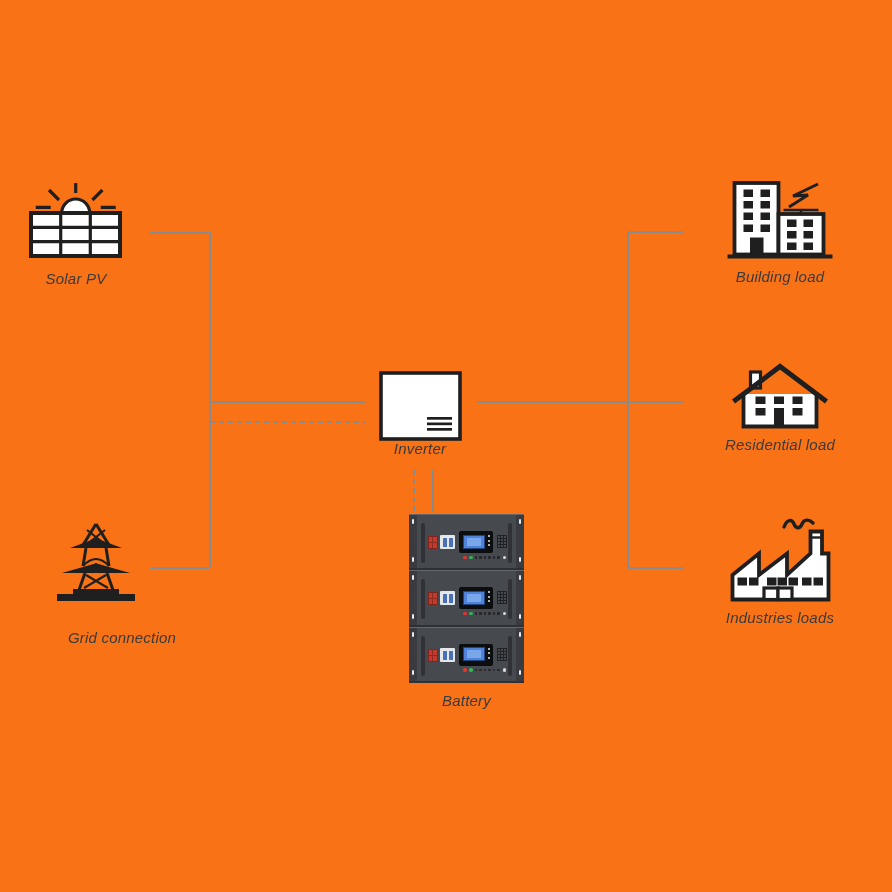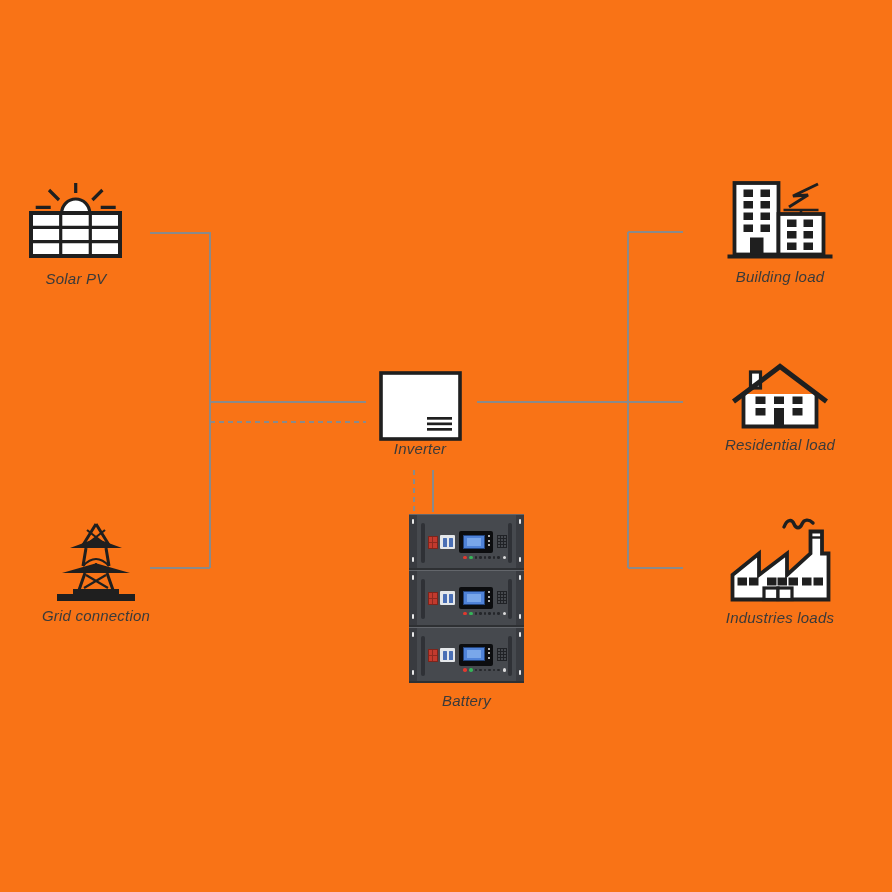--- a/index.html
+++ b/index.html
@@ -108,21 +108,21 @@
       <polygon class="fil" points="39,28 39,18 66,28"></polygon>
       <path class="str" stroke-width="3" d="M30,28 L27,46 M50,28 L53,46"></path>
       <path class="str" stroke-width="2.2" d="M27,46 Q40,32 53,46"></path>
       <polygon class="fil" points="6,53 41,43 41,53"></polygon>
       <polygon class="fil" points="39,53 39,43 74,53"></polygon>
       <path class="str" stroke-width="3" d="M29,53 L23,70 M51,53 L57,70"></path>
       <path class="str" stroke-width="2.2" d="M30,55 L52,68 M50,55 L28,68"></path>
       <rect class="fil" x="17" y="69" width="46" height="5"></rect>
       <rect class="fil" x="1" y="74" width="78" height="7"></rect>
     </svg>
-    <div class="label" style="margin-top:4px;">Grid connection</div>
+    <div class="label" style="margin-top:26px;text-align:right;">Grid connection</div>
   </div>
 
   <div class="node" style="left:350px;top:371px;width:140px;">
     <svg width="83" height="70" viewBox="0 0 83 70">
       <rect class="strw" stroke-width="3.6" x="2" y="2" width="79" height="66"></rect>
       <rect class="fil" x="48" y="46" width="25" height="2.7"></rect>
       <rect class="fil" x="48" y="51.5" width="25" height="2.7"></rect>
       <rect class="fil" x="48" y="57" width="25" height="2.7"></rect>
     </svg>
     <div class="label" style="">Inverter</div>

